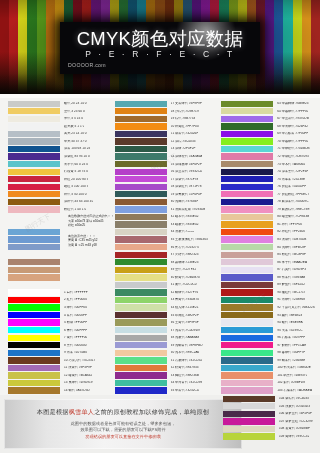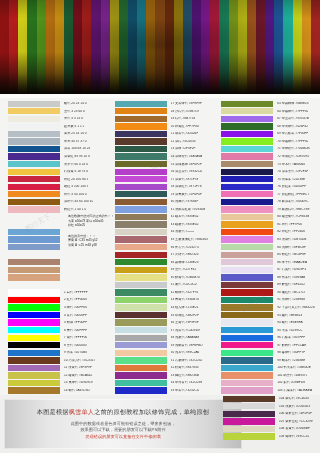--- a/index.html
+++ b/index.html
@@ -186,20 +186,25 @@
       <div class="stripe" style="width: 9.14286px; background: linear-gradient(rgb(181, 96, 31) 0%, rgb(181, 96, 31) 55%, rgba(0, 0, 0, 0.45) 100%);"></div>
       <div class="stripe" style="width: 9.14286px; background: linear-gradient(rgb(122, 26, 47) 0%, rgb(122, 26, 47) 55%, rgba(0, 0, 0, 0.45) 100%);"></div>
       <div class="stripe" style="width: 9.14286px; background: linear-gradient(rgb(90, 26, 143) 0%, rgb(90, 26, 143) 55%, rgba(0, 0, 0, 0.45) 100%);"></div>
       <div class="stripe" style="width: 9.14286px; background: linear-gradient(rgb(31, 90, 160) 0%, rgb(31, 90, 160) 55%, rgba(0, 0, 0, 0.45) 100%);"></div>
       <div class="stripe" style="width: 9.14286px; background: linear-gradient(rgb(31, 181, 160) 0%, rgb(31, 181, 160) 55%, rgba(0, 0, 0, 0.45) 100%);"></div>
       <div class="stripe" style="width: 9.14286px; background: linear-gradient(rgb(196, 212, 26) 0%, rgb(196, 212, 26) 55%, rgba(0, 0, 0, 0.45) 100%);"></div>
       <div class="stripe" style="width: 9.14286px; background: linear-gradient(rgb(212, 144, 26) 0%, rgb(212, 144, 26) 55%, rgba(0, 0, 0, 0.45) 100%);"></div>
       <div class="stripe" style="width: 9.14286px; background: linear-gradient(rgb(160, 36, 31) 0%, rgb(160, 36, 31) 55%, rgba(0, 0, 0, 0.45) 100%);"></div>
     </div>
   <div id="header-vignette"></div>
+  <div id="title-banner">
+    <div id="title-main">CMYK颜色对应数据</div>
+    <div id="title-sub">P · E · R · F · E · C · T</div>
+    <div id="title-site">DOOOOR.com</div>
+  </div>
 </div>
 
 <div id="gap"></div>
 
 <div id="columns">
   <div class="column" id="col0">
       <div class="swatch-row">
         <div class="chip" style="background: rgb(201, 203, 201);"></div>
         <div class="label">银色 20 23 14 0</div>
       </div>

